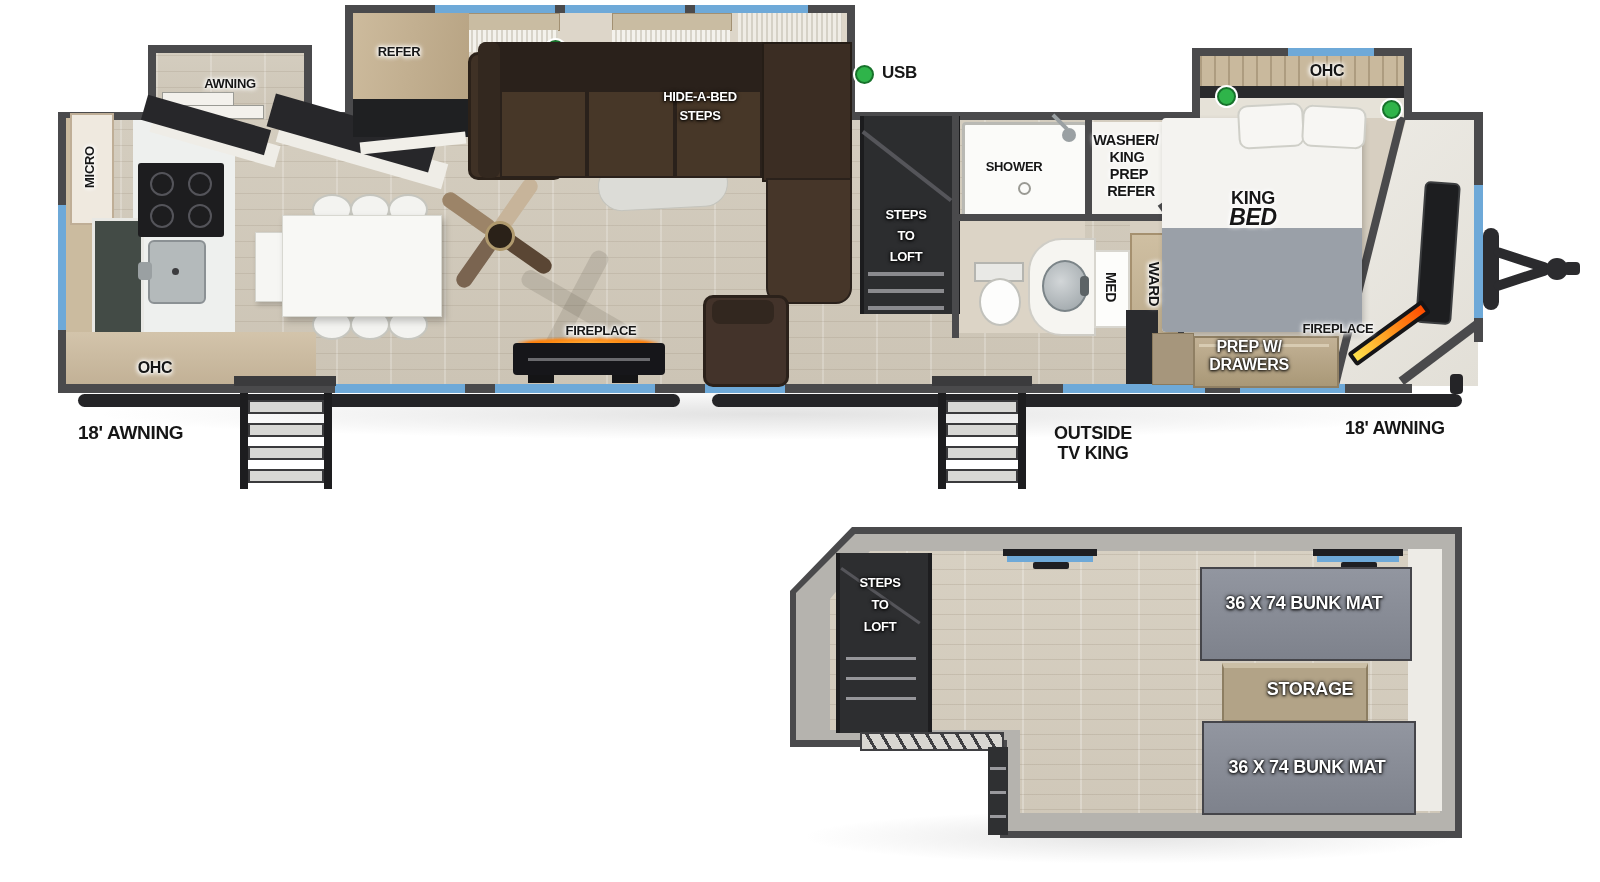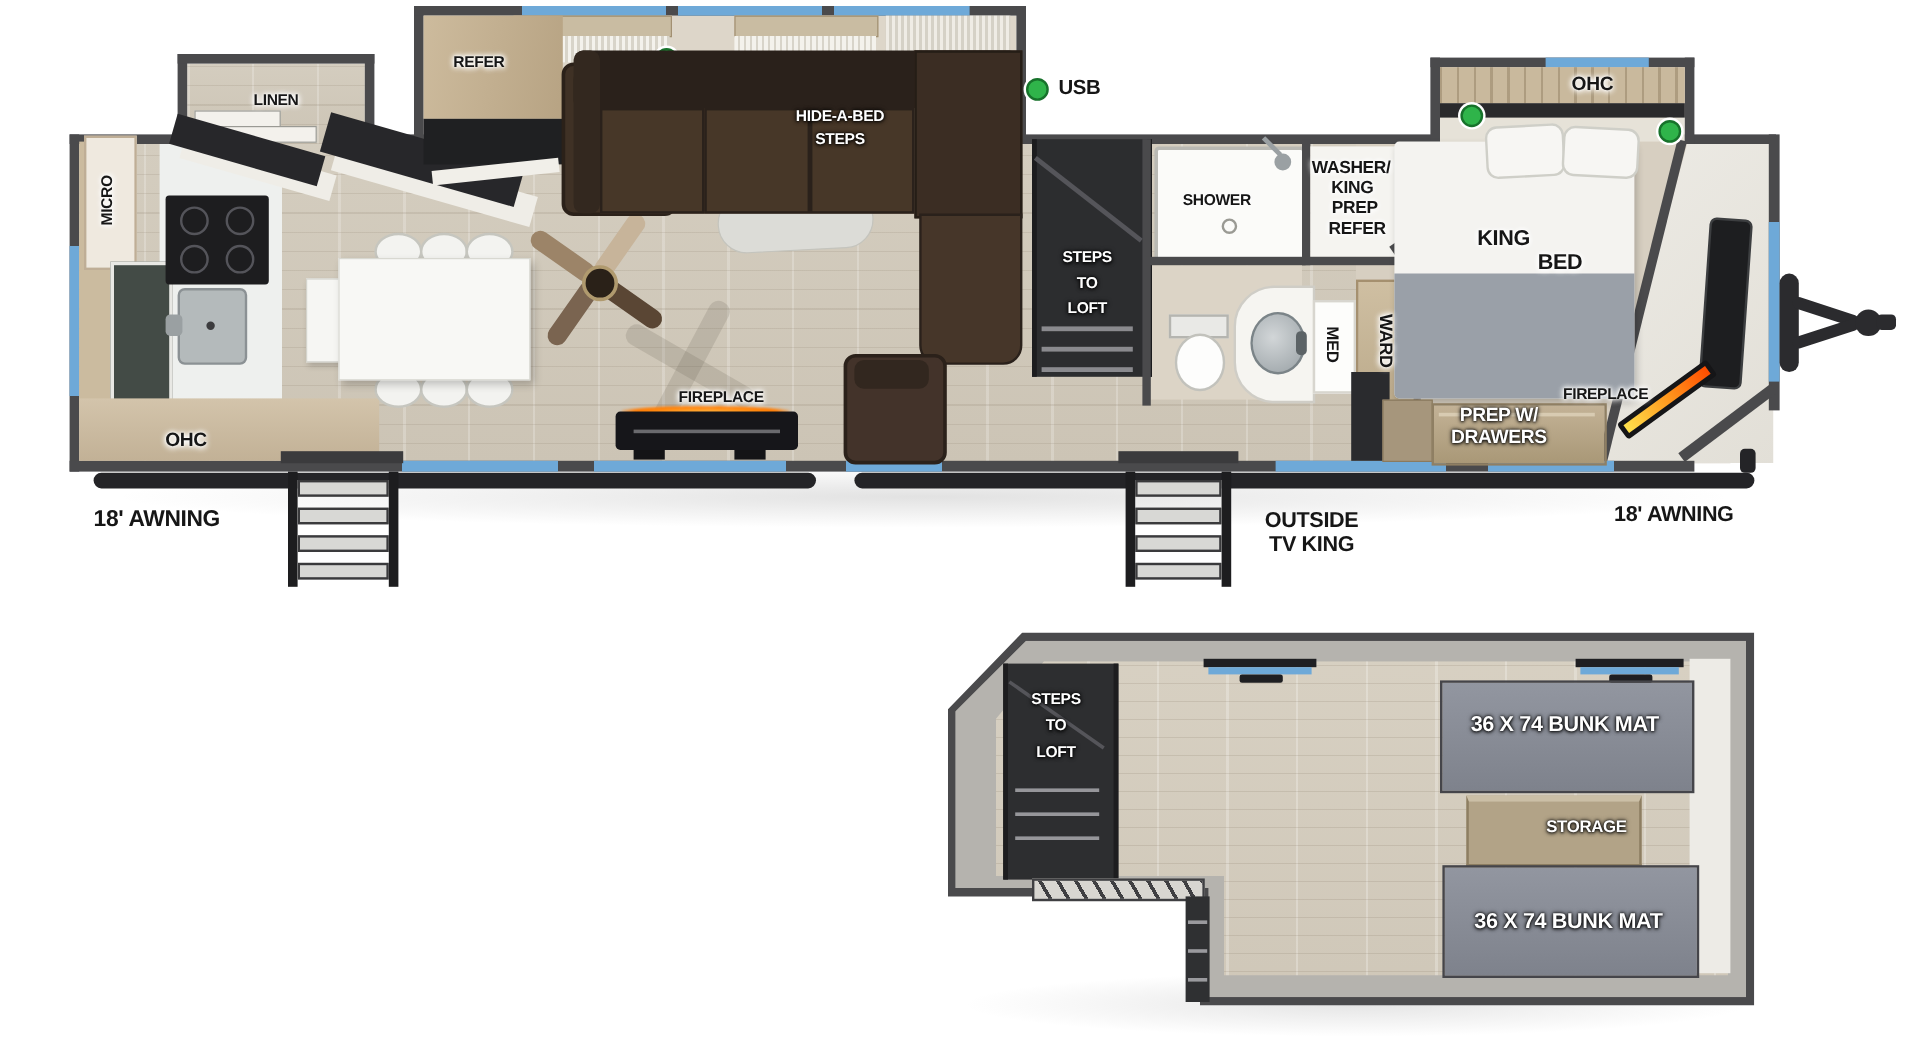--- a/index.html
+++ b/index.html
@@ -185,38 +185,38 @@
 
   <div class="abs" style="left:518px;top:338px;width:140px;height:10px;background:radial-gradient(ellipse at center,#ffb13d,#ff7a00 60%,transparent 75%);filter:blur(1px);"></div>
   <div class="abs" style="left:513px;top:343px;width:152px;height:32px;background:#16161a;border-radius:4px;"></div>
   <div class="abs" style="left:528px;top:358px;width:122px;height:3px;background:#6a6a6e;"></div>
   <div class="abs" style="left:528px;top:375px;width:26px;height:8px;background:#141416;"></div>
   <div class="abs" style="left:612px;top:375px;width:26px;height:8px;background:#141416;"></div>
   <div class="abs" style="left:703px;top:295px;width:80px;height:86px;background:#43332a;border-radius:10px;border:3px solid #2b211a;"></div>
   <div class="abs" style="left:712px;top:300px;width:62px;height:24px;background:#32271f;border-radius:8px;"></div>
 
   <div class="lbl vert flip" style="left:90px;top:167px;">MICRO</div>
-  <div class="lbl" style="left:230px;top:84px;">LINEN</div>
+  <div class="lbl" style="left:230px;top:84px;">AWNING</div>
   <div class="lbl" style="left:399px;top:52px;">REFER</div>
   <div class="lbl" style="left:155px;top:368px;font-size:16px;">OHC</div>
   <div class="lbl white" style="left:700px;top:97px;">HIDE-A-BED</div>
   <div class="lbl white" style="left:700px;top:116px;">STEPS</div>
   <div class="lbl" style="left:601px;top:331px;">FIREPLACE</div>
   <div class="lbl white" style="left:906px;top:215px;">STEPS</div>
   <div class="lbl white" style="left:906px;top:236px;">TO</div>
   <div class="lbl white" style="left:906px;top:257px;">LOFT</div>
   <div class="lbl" style="left:1014px;top:167px;">SHOWER</div>
   <div class="lbl" style="left:1126px;top:140px;font-size:14.5px;">WASHER/</div>
   <div class="lbl" style="left:1127px;top:157px;font-size:14.5px;">KING</div>
   <div class="lbl" style="left:1129px;top:174px;font-size:14.5px;">PREP</div>
   <div class="lbl" style="left:1131px;top:191px;font-size:14.5px;">REFER</div>
   <div class="lbl vert" style="left:1110px;top:287px;font-size:14px;">MED</div>
   <div class="lbl vert" style="left:1154px;top:284px;font-size:15px;">WARD</div>
   <div class="lbl" style="left:1253px;top:198px;font-size:18px;">KING</div>
-  <div class="lbl" style="left:1300px;top:218px;font-size:18px;">BED</div>
+  <div class="lbl" style="left:1253px;top:218px;font-size:23px;font-style:italic;">BED</div>
   <div class="lbl" style="left:1327px;top:71px;font-size:16px;">OHC</div>
   <div class="lbl white" style="left:1249px;top:347px;font-size:16px;">PREP W/</div>
   <div class="lbl white" style="left:1249px;top:365px;font-size:16px;">DRAWERS</div>
   <div class="lbl" style="left:1338px;top:329px;">FIREPLACE</div>
 
   <div class="dot" style="left:855px;top:65px;"></div>
   <div class="lbl plain left" style="left:882px;top:73px;font-size:17px;font-weight:700;">USB</div>
 
   <div class="abs" style="left:234px;top:376px;width:102px;height:10px;background:#3b3b3d;"></div>
   <div class="abs" style="left:932px;top:376px;width:100px;height:10px;background:#3b3b3d;"></div>
@@ -280,17 +280,17 @@
     <div style="position:absolute;left:551px;top:37px;width:36px;height:7px;background:#1f1f22;border-radius:2px;"></div>
 
     <div style="position:absolute;left:410px;top:42px;width:208px;height:90px;background:linear-gradient(#9296a0,#7e828c);border:2px solid #45454a;"></div>
     <div style="position:absolute;left:432px;top:138px;width:142px;height:52px;background:#b2a387;border:2px solid #8d7e62;border-top:5px solid #cbbfa6;"></div>
     <div style="position:absolute;left:412px;top:196px;width:210px;height:90px;background:linear-gradient(#9296a0,#7e828c);border:2px solid #45454a;"></div>
 
     <div class="lbl white" style="left:90px;top:58px;">STEPS</div>
     <div class="lbl white" style="left:90px;top:80px;">TO</div>
     <div class="lbl white" style="left:90px;top:102px;">LOFT</div>
     <div class="lbl white" style="left:514px;top:78px;font-size:18px;">36 X 74 BUNK MAT</div>
-    <div class="lbl white" style="left:532px;top:164px;font-size:14px;">STORAGE</div>
+    <div class="lbl white" style="left:520px;top:164px;font-size:18px;">STORAGE</div>
     <div class="lbl white" style="left:517px;top:242px;font-size:18px;">36 X 74 BUNK MAT</div>
   </div>
 
 </div>
 
 </body></html>

